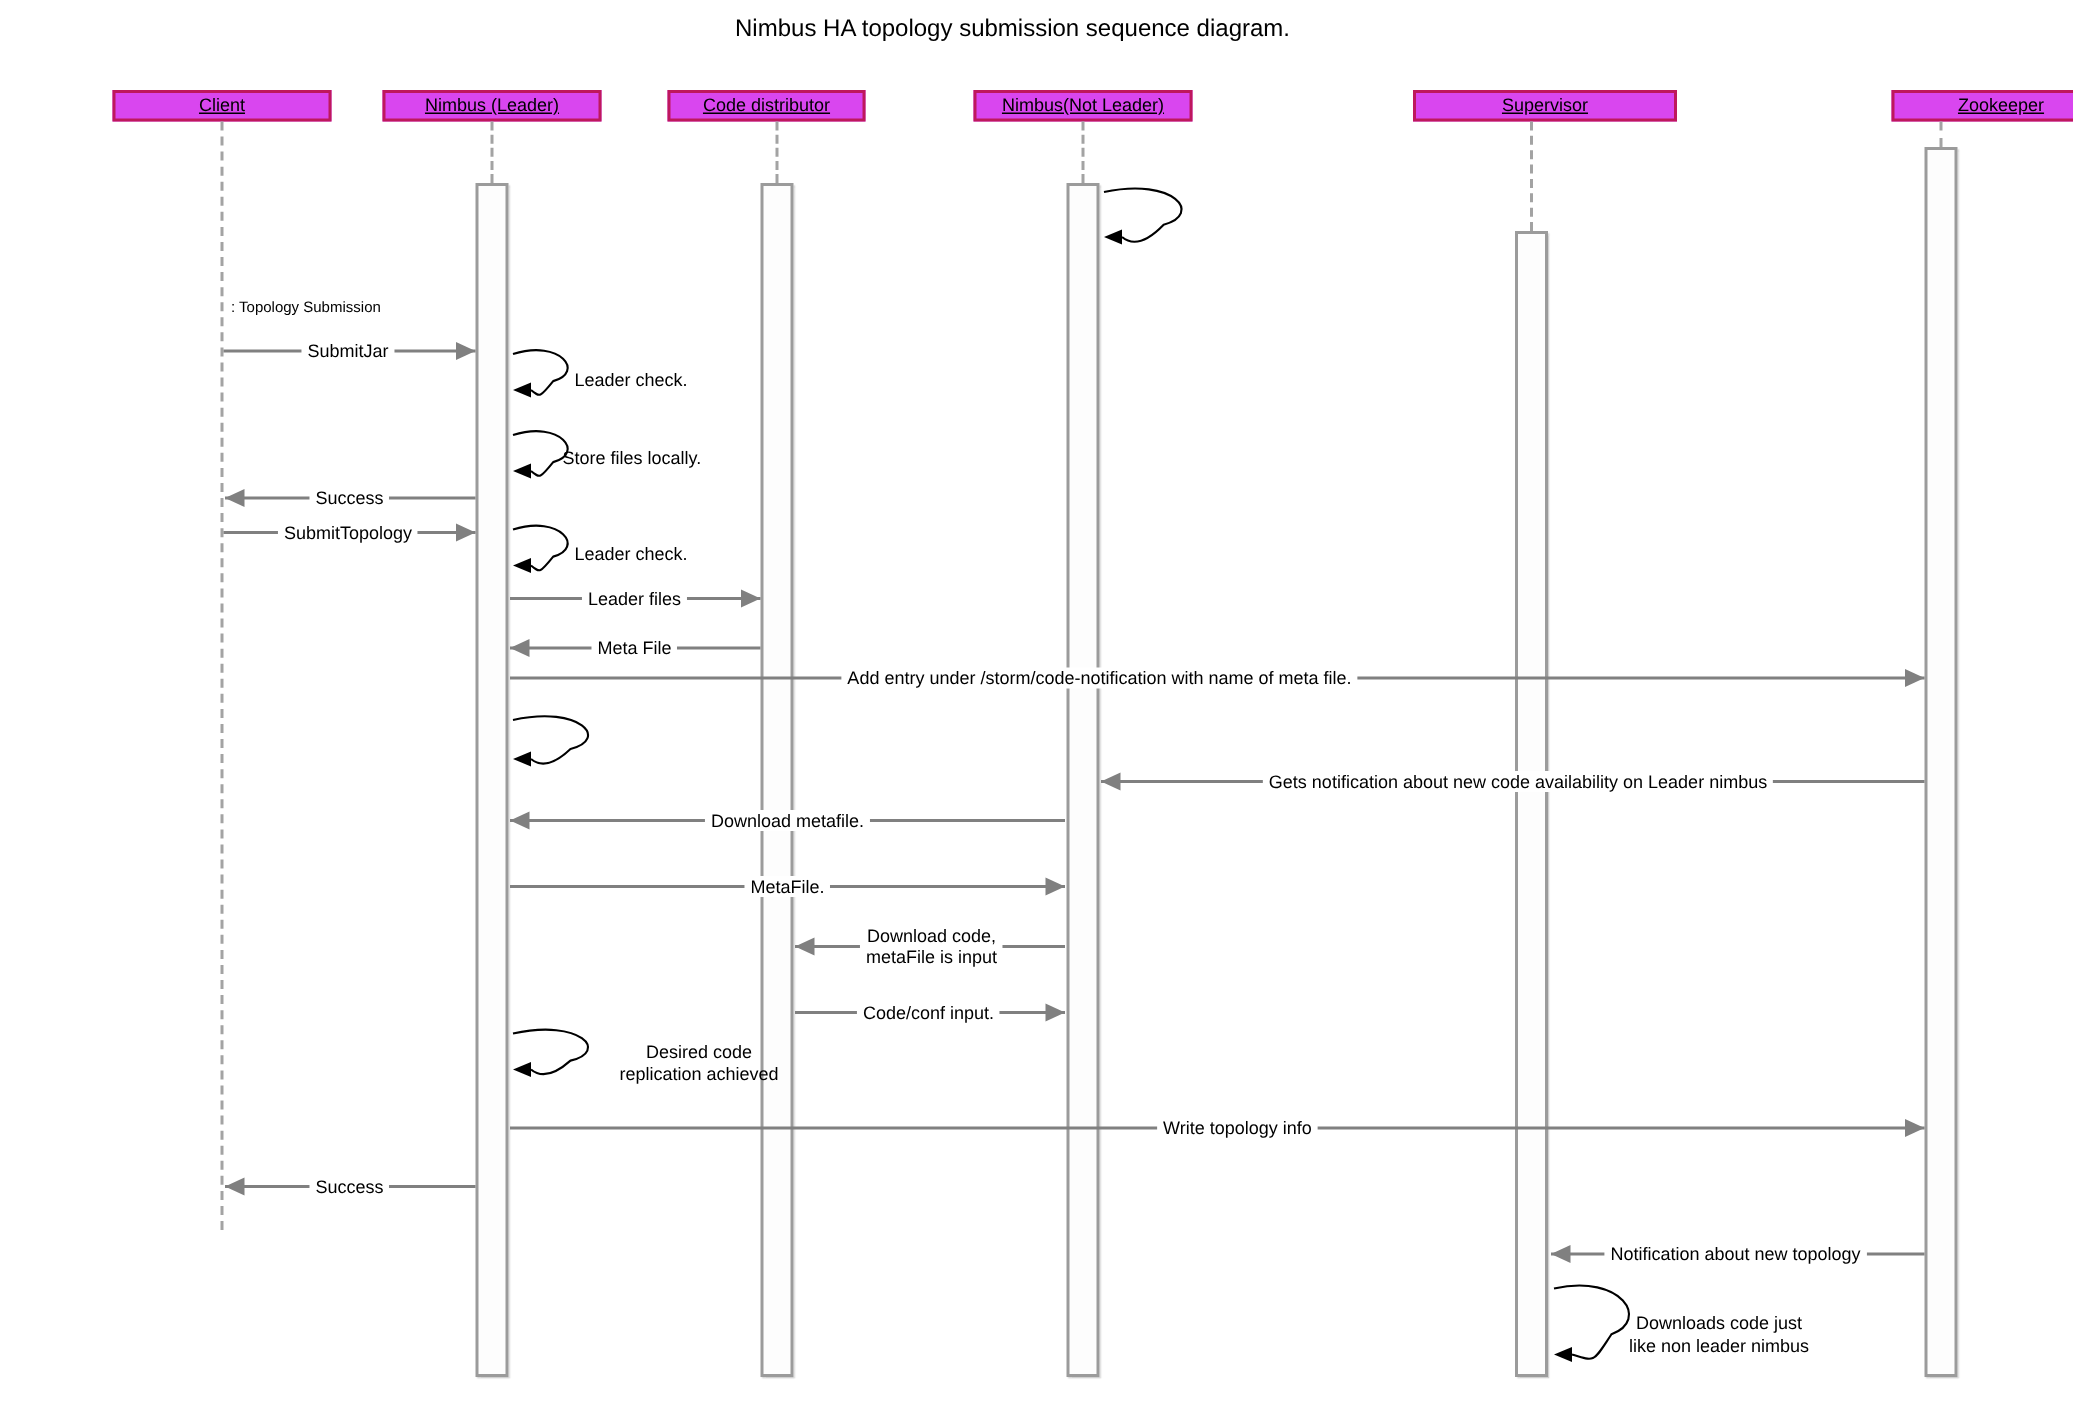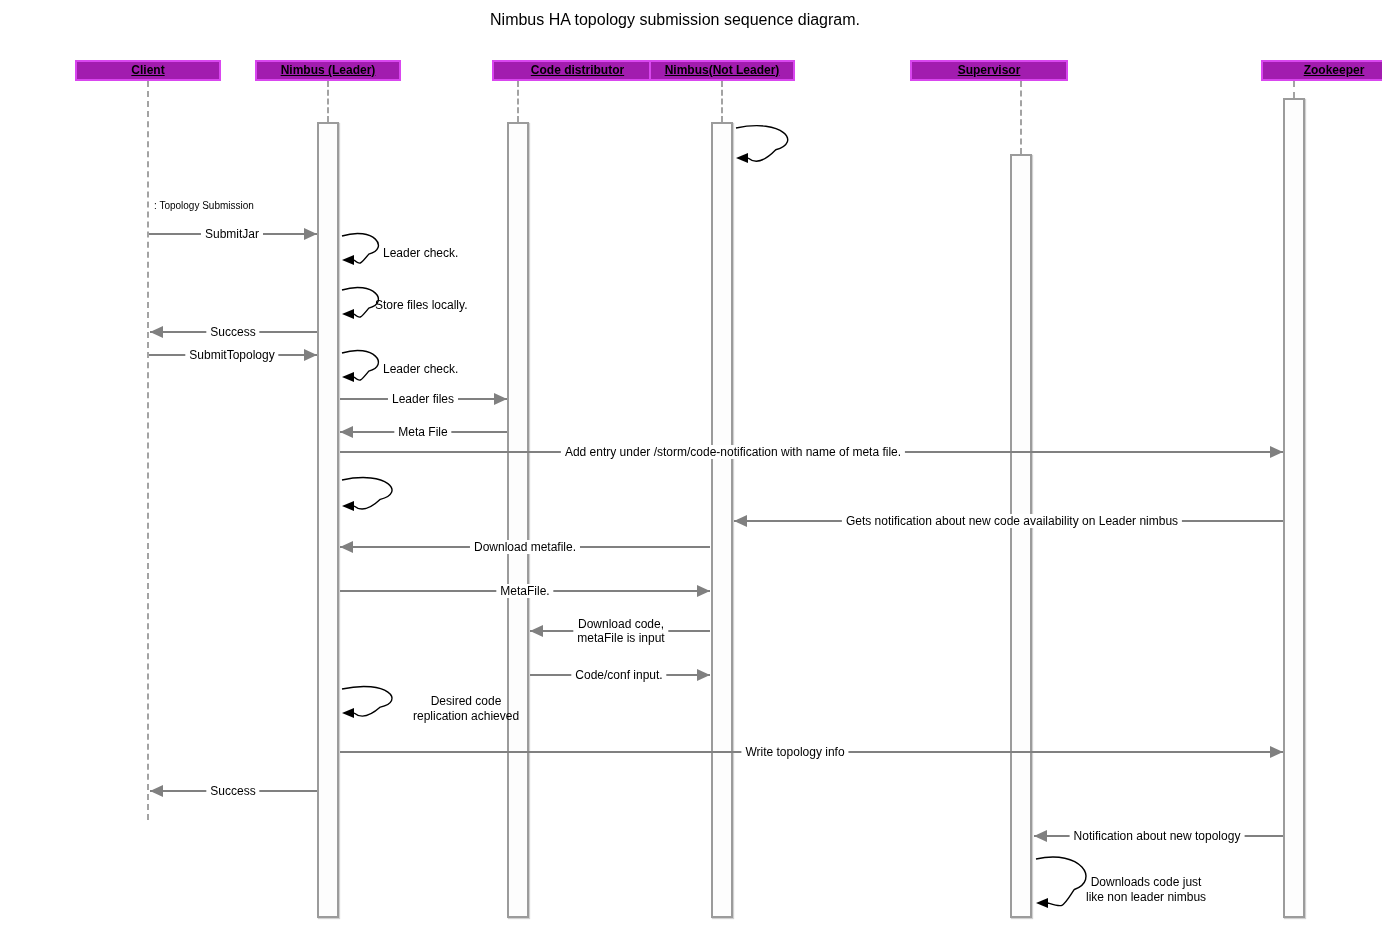--- a/index.html
+++ b/index.html
@@ -1,20 +1,20 @@
 <!DOCTYPE html>
 <html><head>
 <meta charset="utf-8">
 <style>
   html,body{margin:0;padding:0;background:#fff;}
   .canvas{position:relative;width:1382px;height:946px;background:#fff;overflow:hidden;
           font-family:"Liberation Sans",sans-serif;color:#000;}
   .title{position:absolute;top:11px;left:675px;transform:translateX(-50%);font-size:16px;white-space:nowrap;}
-  .pbox{position:absolute;top:60px;height:21px;box-sizing:border-box;background:#a21caf;
-        border:2px solid #d946ef;text-align:center;font-size:12px;font-weight:bold;line-height:16px;}
+  .pbox{position:absolute;top:60px;height:21px;box-sizing:border-box;background:#d946ef;
+        border:2px solid #be185d;text-align:center;font-size:12px;font-weight:normal;line-height:16px;}
   .pbox span{text-decoration:underline;}
   .lifeline{position:absolute;width:0;border-left:2px dashed #A3A3A3;}
   .act{position:absolute;width:22px;box-sizing:border-box;background:#FDFDFD;
        border:2px solid #9B9B9B;box-shadow:1px 1px 1px rgba(0,0,0,0.18);}
   .mline{position:absolute;height:2px;background:#808080;}
   .ah-r{position:absolute;width:0;height:0;border-top:6px solid transparent;
         border-bottom:6px solid transparent;border-left:13px solid #808080;}
   .ah-l{position:absolute;width:0;height:0;border-top:6px solid transparent;
         border-bottom:6px solid transparent;border-right:13px solid #808080;}
   .mlabel{position:absolute;transform:translate(-50%,-50%);background:#fff;padding:0 4px;
@@ -28,27 +28,27 @@
 <body>
 
 <div class="canvas" id="canvas">
   <div class="title">Nimbus HA topology submission sequence diagram.</div>
   <div class="note" id="note" style="left: 154px; top: 200px;">: Topology Submission</div>
 <div class="pbox" style="left: 75px; width: 146px;"><span>Client</span></div>
     <div class="lifeline" style="left: 147px; top: 81px; height: 739px;"></div>
     <div class="pbox" style="left: 255px; width: 146px;"><span>Nimbus (Leader)</span></div>
     <div class="lifeline" style="left: 327px; top: 81px; height: 41px;"></div>
     <div class="act" style="left: 317px; top: 122px; height: 796px;"></div>
-    <div class="pbox" style="left: 445px; width: 171px; margin-left: 47px;"><span>Code distributor</span></div>
+    <div class="pbox" style="left: 445px; width: 132px;"><span>Code distributor</span></div>
     <div class="lifeline" style="left: 517px; top: 81px; height: 41px;"></div>
     <div class="act" style="left: 507px; top: 122px; height: 796px;"></div>
     <div class="pbox" style="left: 649px; width: 146px;"><span>Nimbus(Not Leader)</span></div>
     <div class="lifeline" style="left: 721px; top: 81px; height: 41px;"></div>
     <div class="act" style="left: 711px; top: 122px; height: 796px;"></div>
-    <div class="pbox" style="left: 910px; width: 158px;"><span>Supervisor</span></div>
+    <div class="pbox" style="left: 942px; width: 176px;"><span>Supervisor</span></div>
     <div class="lifeline" style="left: 1020px; top: 81px; height: 73px;"></div>
     <div class="act" style="left: 1010px; top: 154px; height: 764px;"></div>
     <div class="pbox" style="left: 1217px; width: 146px; margin-left: 44px;"><span>Zookeeper</span></div>
     <div class="lifeline" style="left: 1293px; top: 81px; height: 17px;"></div>
     <div class="act" style="left: 1283px; top: 98px; height: 820px;"></div>
     <div class="mline" style="left: 149px; top: 233px; width: 168px;"></div>
     <div class="ah-r" style="left: 304px; top: 228px;"></div>
     <div class="mlabel" style="left: 232px; top: 234px;">SubmitJar</div>
     <div class="mline" style="left: 150px; top: 331px; width: 167px;"></div>
     <div class="ah-l" style="left: 150px; top: 326px;"></div>
@@ -78,21 +78,21 @@
     <div class="ah-l" style="left: 530px; top: 625px;"></div>
     <div class="mlabel" style="left: 621px; top: 631px;">
       <div>Download code,</div>
       <div>metaFile is input</div>
     </div>
     <div class="mline" style="left: 530px; top: 674px; width: 180px;"></div>
     <div class="ah-r" style="left: 697px; top: 669px;"></div>
     <div class="mlabel" style="left: 619px; top: 675px;">Code/conf input.</div>
     <div class="mline" style="left: 340px; top: 751px; width: 943px;"></div>
     <div class="ah-r" style="left: 1270px; top: 746px;"></div>
-    <div class="mlabel" style="left: 795px; top: 752px;">Write topology info</div>
+    <div class="mlabel" style="left: 825px; top: 752px;">Write topology info</div>
     <div class="mline" style="left: 150px; top: 790px; width: 167px;"></div>
     <div class="ah-l" style="left: 150px; top: 785px;"></div>
     <div class="mlabel" style="left: 233px; top: 791px;">Success</div>
     <div class="mline" style="left: 1034px; top: 835px; width: 249px;"></div>
     <div class="ah-l" style="left: 1034px; top: 830px;"></div>
     <div class="mlabel" style="left: 1157px; top: 836px;">Notification about new topology</div>
     <svg class="selfarc" width="72" height="50" style="left: 734px; top: 125px;">
       <path d="M 2 3 C 49.3 -7, 68 18, 41.76 24.8 C 29 38, 20 38, 14 33" fill="none" stroke="#000000" stroke-width="1.4"></path>
       <polygon points="14,28 14,38 2,33" fill="#000000"></polygon>
     </svg>

